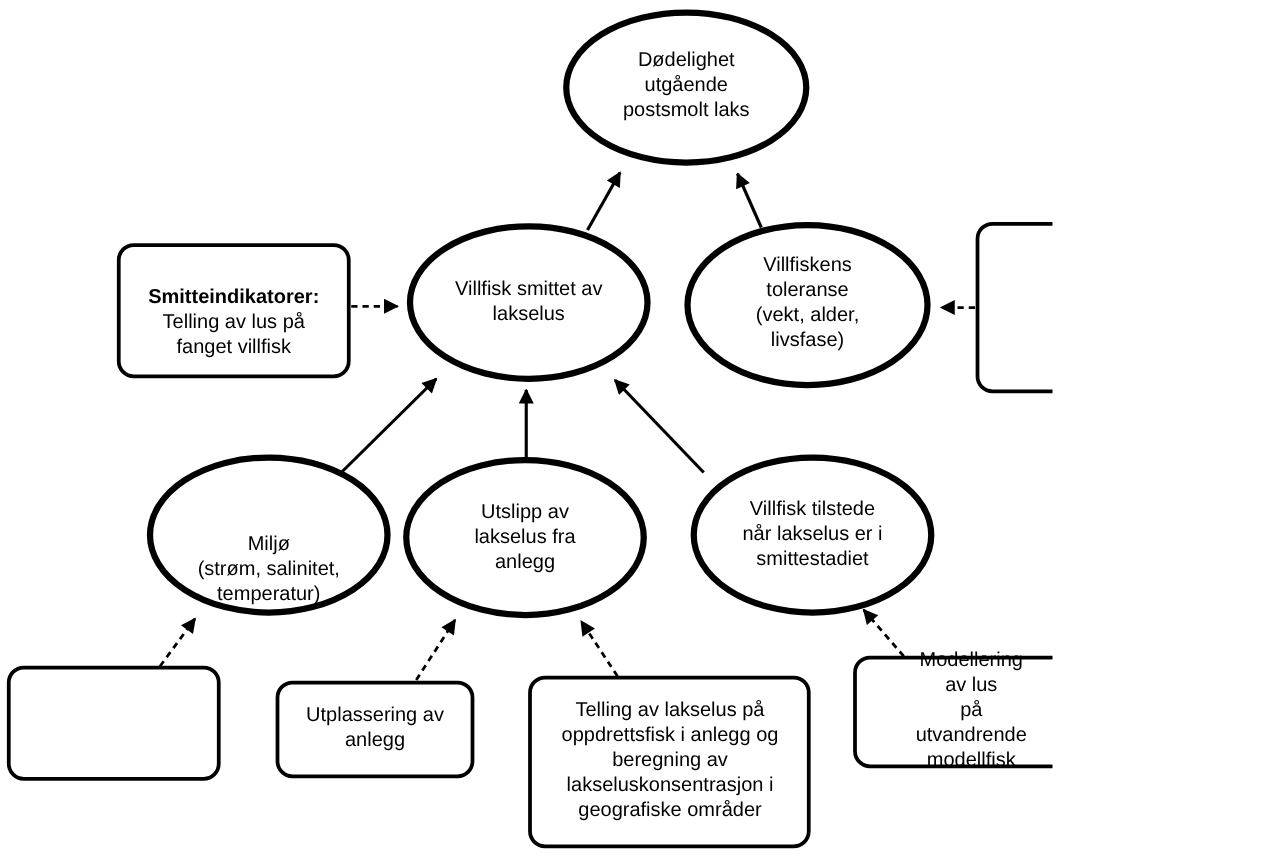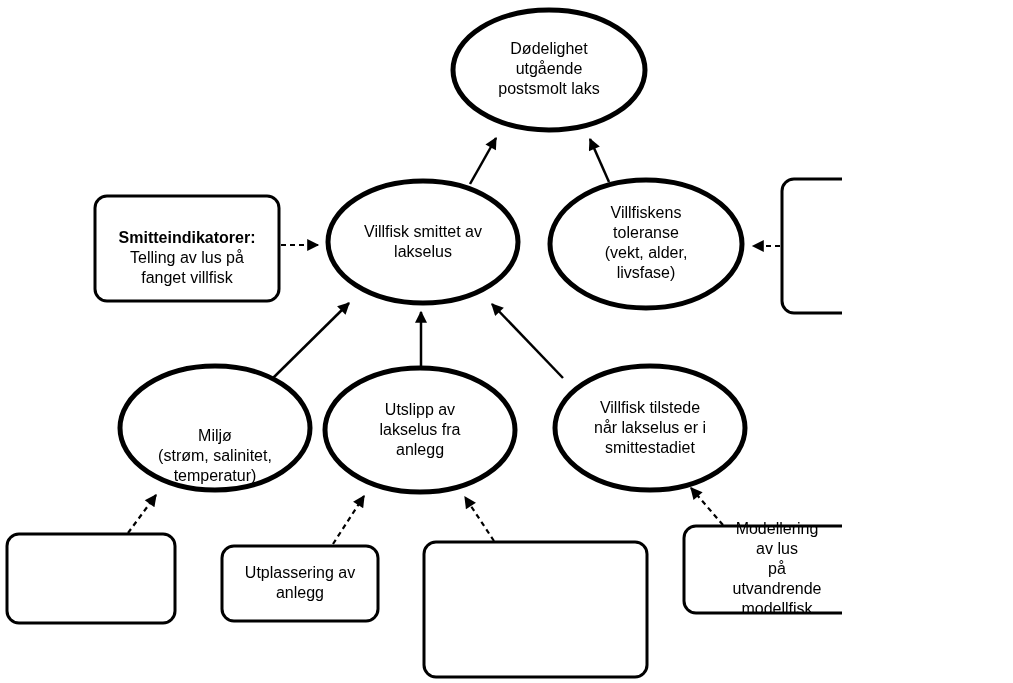--- a/index.html
+++ b/index.html
@@ -86,17 +86,22 @@
   <div class="label" style="left:187px; top:248px;">
     <span class="box-title">Smitteindikatorer:</span><span>Telling av lus på
 fanget villfisk</span>
   </div>
 
   <div class="label" style="left:650px; top:428px;">Villfisk tilstede
 når lakselus er i
 smittestadiet</div>
   <div class="label" style="left:300px; top:583px;">Utplassering av
 anlegg</div>
+  <div class="label" style="left:536px; top:609px;">Telling av lakselus på
+oppdrettsfisk i anlegg og
+beregning av
+lakseluskonsentrasjon i
+geografiske områder</div>
   <div class="label" style="left:777px; top:569px;">Modellering av lus
 på utvandrende
 modellfisk</div>
 
 </div>
 
 </body></html>

